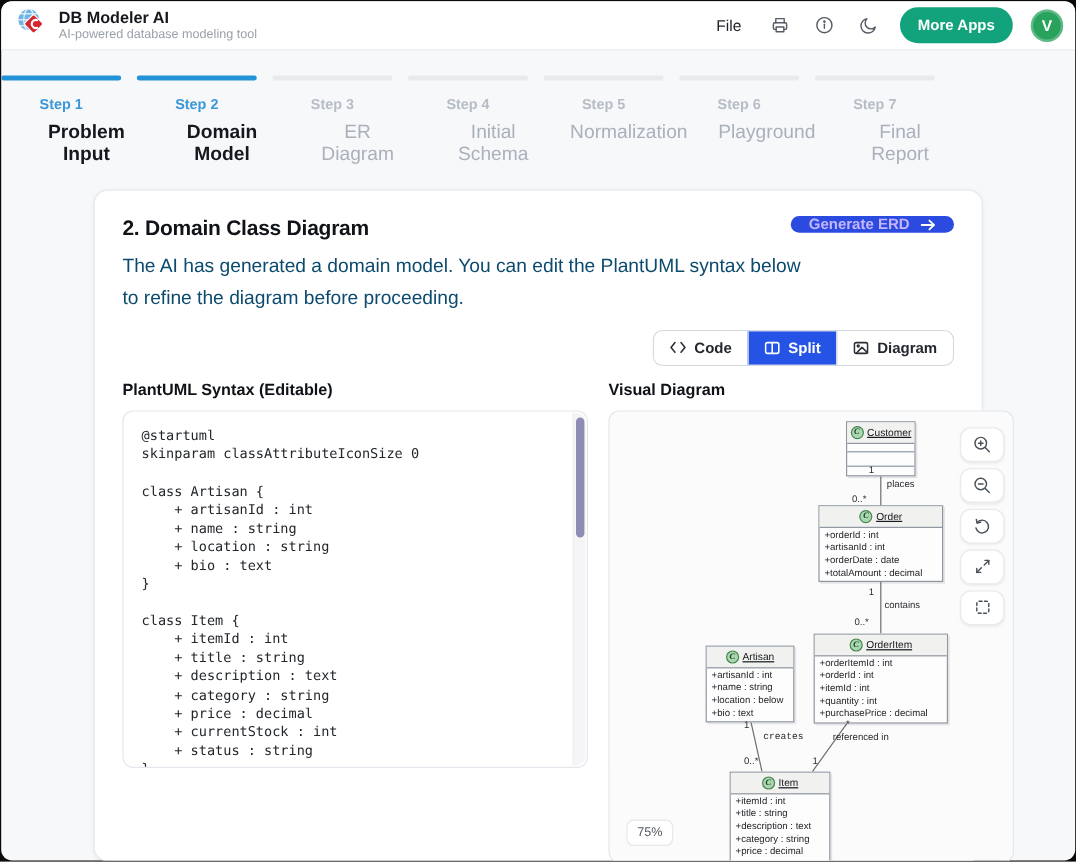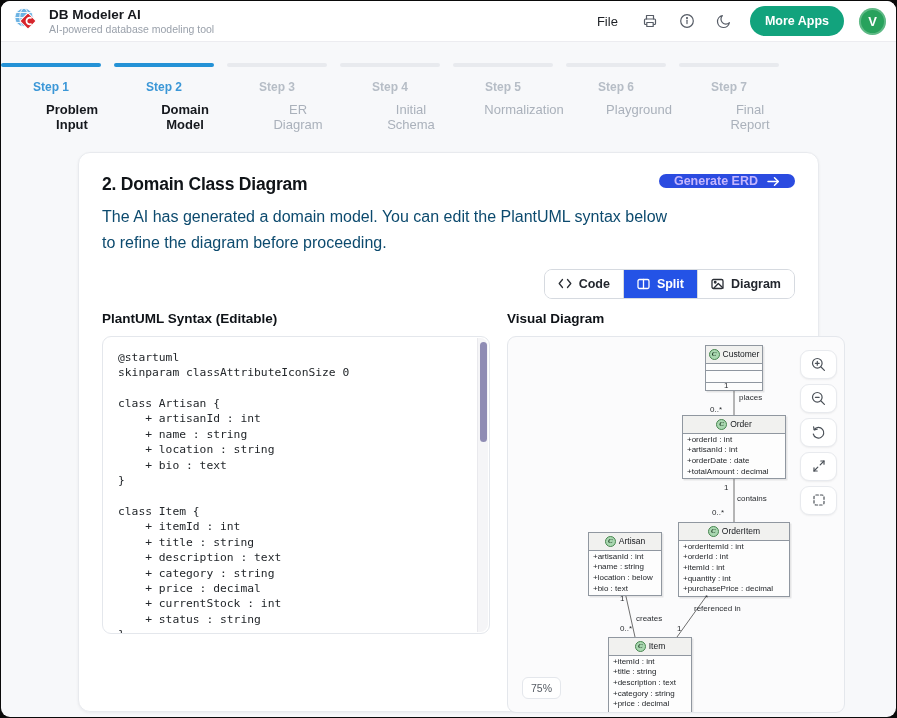--- a/index.html
+++ b/index.html
@@ -35,21 +35,21 @@
     width:27px; height:27px; border-radius:50%; background:#28a25c;
     color:#fff; font-size:13px; font-weight:700; display:flex; align-items:center;
     justify-content:center; box-shadow:inset 0 0 0 2px rgba(255,255,255,.25); cursor:pointer;
   }
 
   
   .stepper { display:flex; justify-content:flex-start; gap:13px; padding-top:21px; }
   .step { width:100px; text-align:center; cursor:pointer; }
   .step .bar { height:4px; border-radius:3px; background:#e8eaee; }
   .step .step-num { margin-top:13px; font-size:12px; font-weight:600; color:#b6bdc6; }
-  .step .step-label { margin-top:8px; font-size:13px; color:#aab1bb; display:flex; align-items:center; justify-content:center; gap:4px;margin-left:42px; }
+  .step .step-label { margin-top:8px; font-size:16px; color:#aab1bb; display:flex; align-items:center; justify-content:center; gap:4px;margin-left:42px; }
   .step.active .bar { background:#2492d6; }
   .step.active .step-num { color:#3b97d7; }
   .step.active .step-label { color:#15181d; font-weight:600; }
 
   
   .card {
     width:741px; height:560px; margin:20px auto 0; background:#fff;
     border:1px solid #e8eaee; border-radius:12px;
     box-shadow:0 1px 3px rgba(16,24,40,.06);
     padding:21px 23px;
@@ -102,21 +102,21 @@
   .links line { stroke:#6e6e6e; stroke-width:1; }
 
   .uml {
     position:absolute; background:#fdfdfd; border:1px solid #9097a0;
     box-shadow:1.5px 1.5px 0 rgba(70,70,70,.12); padding-bottom:2px;
   }
   .uml-h {
     background:#f1f1ef; border-bottom:1px solid #9097a0;
     display:flex; align-items:center; justify-content:center; gap:3px; padding:3px 4px;
   }
-  .uml-name { font-size:8.5px; font-weight:500; color:#15181c; }
+  .uml-name { font-size:8.5px; font-weight:500; color:#15181c;text-decoration:underline; }
   .cicon {
     width:11px; height:11px; border-radius:50%; flex:0 0 auto;
     background:#a9d7b0; border:1px solid #47864f; color:#1c3b22;
     font:italic 700 7px/9px "Liberation Serif", serif; text-align:center;
   }
   .uml-a { padding:1px 4px 0; font-size:8px; line-height:9.6px; color:#23262a; white-space:nowrap; }
   .uml-sep { height:6px; border-top:1px solid #9097a0; margin-top:6px; }
   .uml .uml-sep:first-of-type { margin-top:0; }
   .rlabel { position:absolute; font-size:8px; color:#2a2d31; white-space:nowrap; }
 
@@ -377,21 +377,21 @@
 
           <span class="rlabel" style="left:216px; top:44px;">1</span>
           <span class="rlabel" style="left:231px; top:56px;">places</span>
           <span class="rlabel" style="left:202px; top:68px;">0..*</span>
 
           <span class="rlabel" style="left:216px; top:146px;">1</span>
           <span class="rlabel" style="left:229px; top:157px;">contains</span>
           <span class="rlabel" style="left:204px; top:171px;">0..*</span>
 
           <span class="rlabel" style="left:112px; top:257px;">1</span>
-          <span class="rlabel" style="left:128px; top:277px;">creates</span>
+          <span class="rlabel" style="left:128px; top:267px;font-family:Liberation Mono, monospace;">creates</span>
           <span class="rlabel" style="left:112px; top:287px;">0..*</span>
 
           <span class="rlabel" style="left:197px; top:256px;">*</span>
           <span class="rlabel" style="left:186px; top:267px;">referenced in</span>
           <span class="rlabel" style="left:169px; top:287px;">1</span>
 
           <div class="controls">
             <button class="ctrl">
               <svg class="ic" width="15" height="15" viewBox="0 0 15 15" stroke="#4b5158" stroke-width="1.2">
                 <circle cx="6.3" cy="6.3" r="4.8"></circle>

